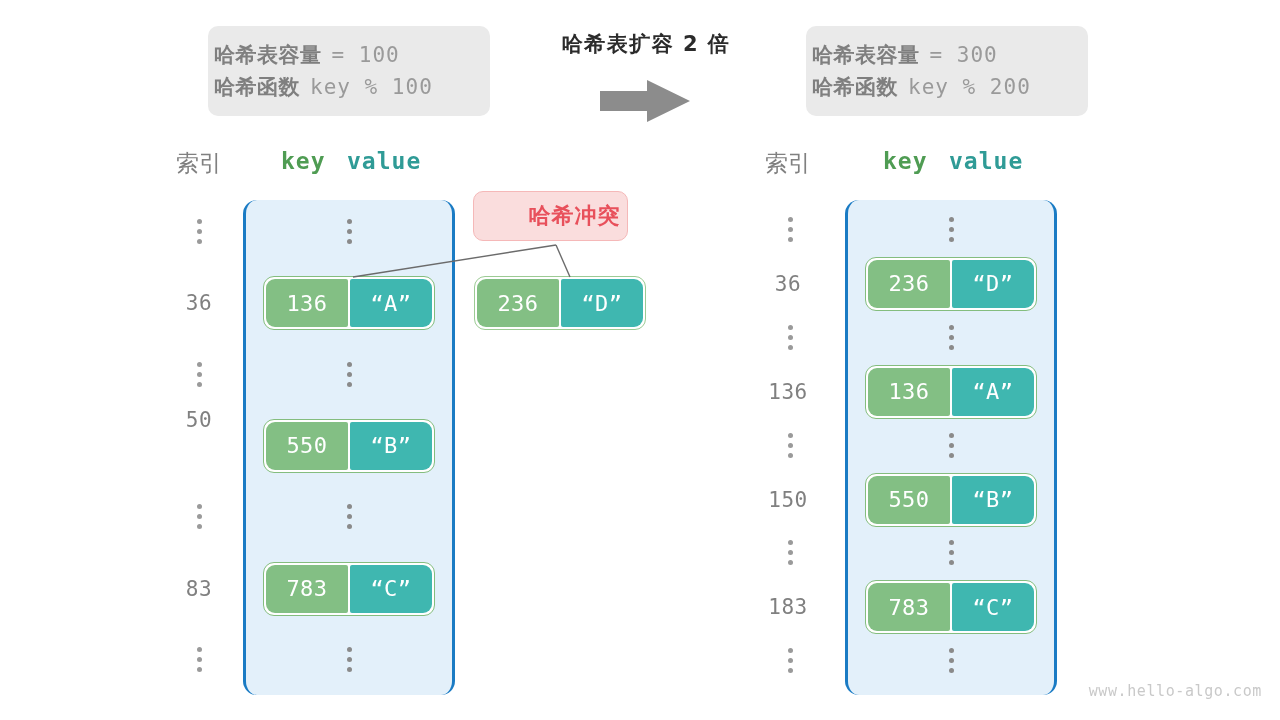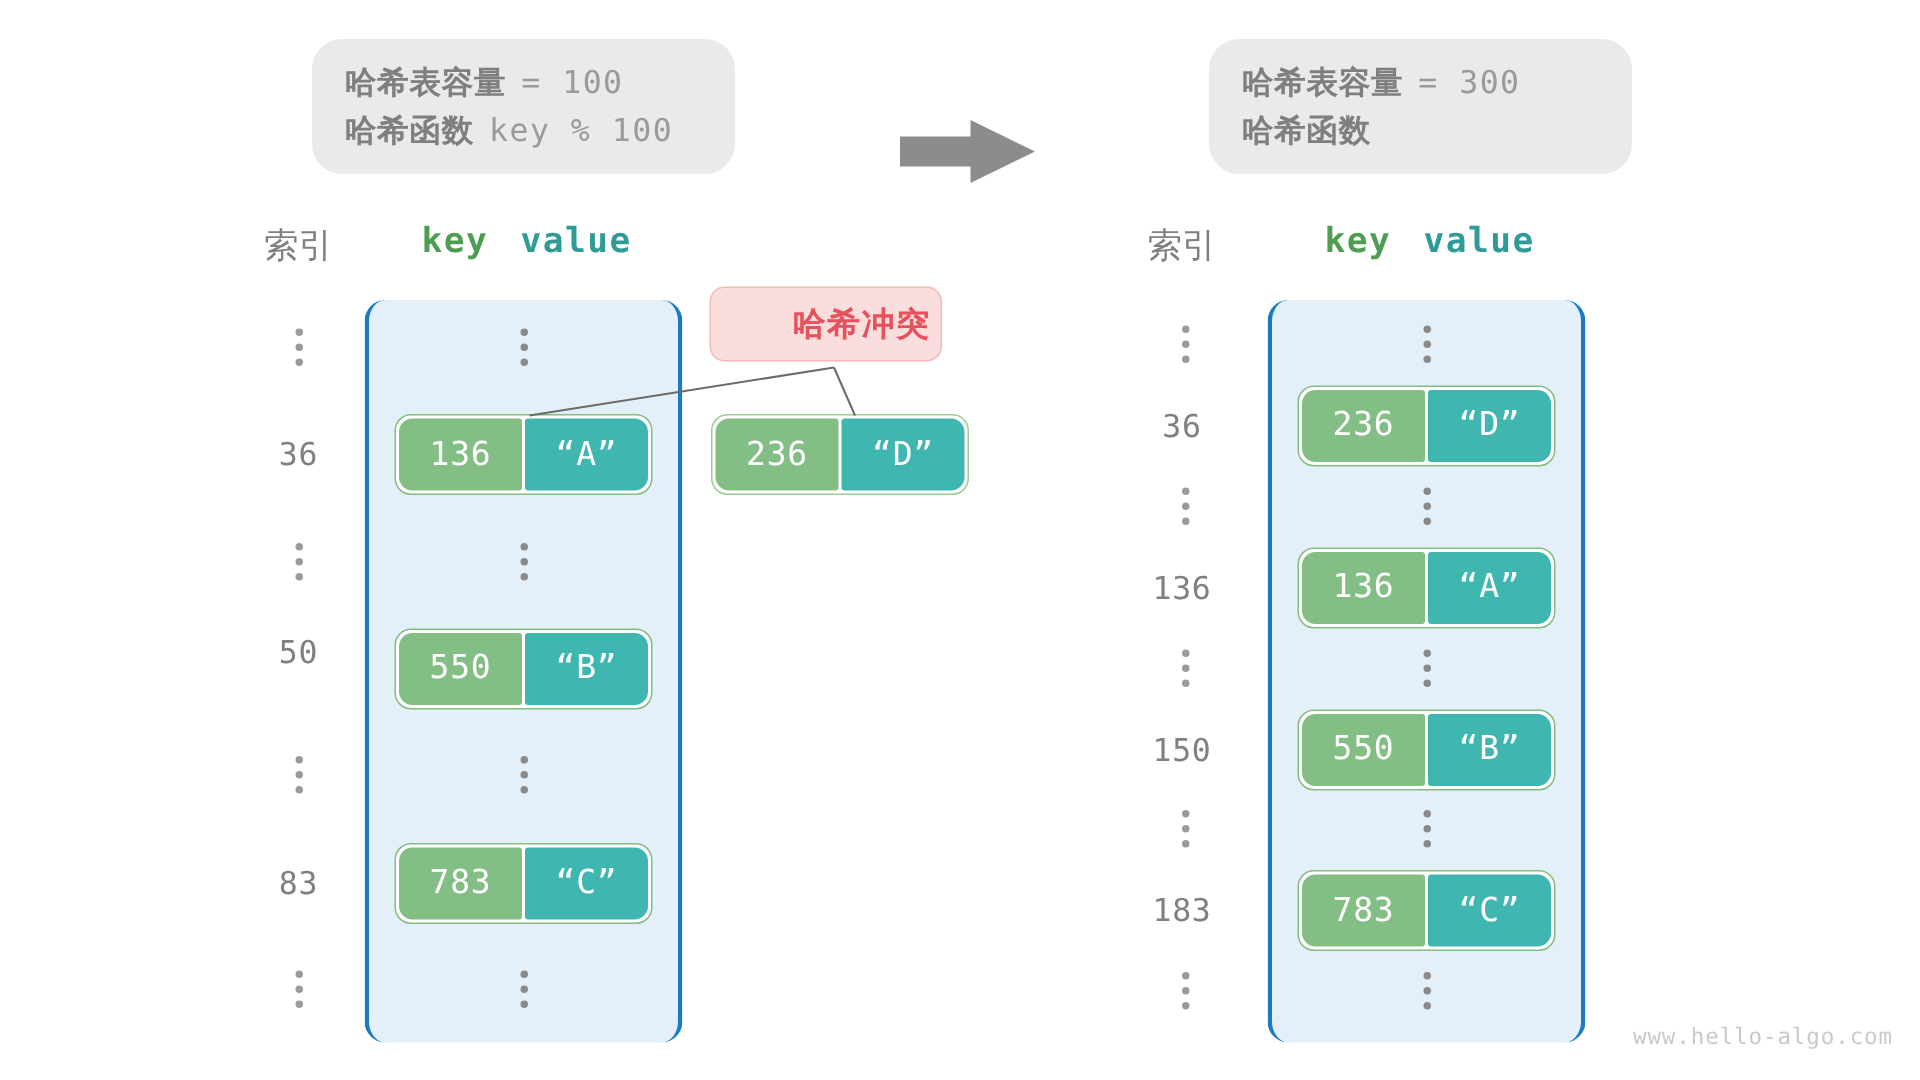--- a/index.html
+++ b/index.html
@@ -17,22 +17,22 @@
 
   .stage {
     position: absolute;
     inset: 0;
   }
 
   
   .info-box {
     position: absolute;
     background: #eaeaea;
-    border-radius: 20px;
-    padding: 14px 22px 16px 22px;
+    border-radius: 10px;
+    padding: 14px 22px 16px 6px;
     box-sizing: border-box;
   }
   .info-line {
     display: flex;
     align-items: baseline;
     white-space: pre;
     line-height: 1.52;
   }
   .info-label {
     font-family: "DejaVu Sans", "Liberation Sans", sans-serif;
@@ -237,23 +237,25 @@
     </div>
   </div>
 
   <div class="info-box" id="info-right">
     <div class="info-line">
       <span class="info-label">哈希表容量</span>
       <span class="info-expr">= 300</span>
     </div>
     <div class="info-line">
       <span class="info-label">哈希函数</span>
+      <span class="info-expr">key % 200</span>
     </div>
   </div>
 
+  <div id="expand-caption">哈希表扩容 2 倍</div>
   <svg id="expand-arrow" viewBox="0 0 90 46">
     <polygon points="0,13 47,13 47,2 90,23 47,44 47,33 0,33" fill="#8c8c8c"></polygon>
   </svg>
 
   <div class="col-header hdr-index" style="left:159px; top:148px; width:80px;">索引</div>
   <div class="col-header hdr-kv hdr-key" style="left:281px; top:148px;">key</div>
   <div class="col-header hdr-kv hdr-value" style="left:347px; top:148px;">value</div>
 
   <div class="col-header hdr-index" style="left:748px; top:148px; width:80px;">索引</div>
   <div class="col-header hdr-kv hdr-key" style="left:883px; top:148px;">key</div>
@@ -265,21 +267,21 @@
         <i></i>
         <i></i>
         <i></i>
       </div>
       <div class="idx" style="top: 303.3px;">36</div>
       <div class="vdots idx-dots" style="left: 199px; top: 374.6px;">
         <i></i>
         <i></i>
         <i></i>
       </div>
-      <div class="idx" style="top: 435px;">50</div>
+      <div class="idx" style="top: 420px;">50</div>
       <div class="vdots idx-dots" style="left: 199px; top: 517.2px;">
         <i></i>
         <i></i>
         <i></i>
       </div>
       <div class="idx" style="top: 588.5px;">83</div>
       <div class="vdots idx-dots" style="left: 199px; top: 659.8px;">
         <i></i>
         <i></i>
         <i></i>

